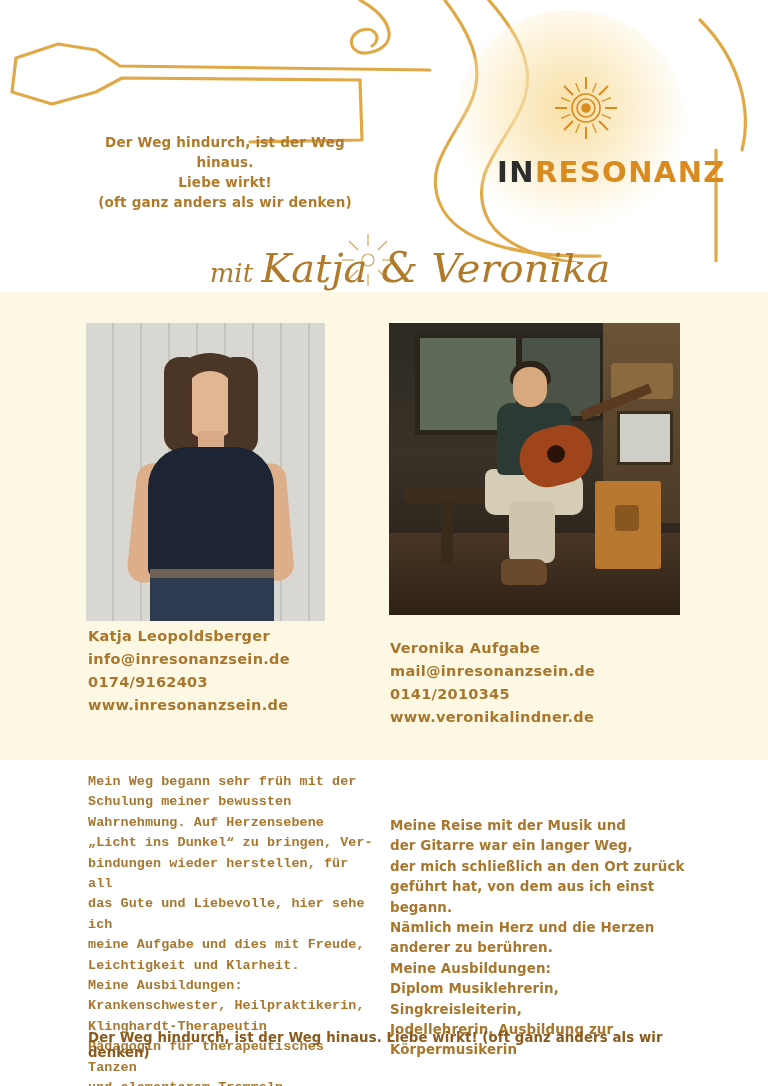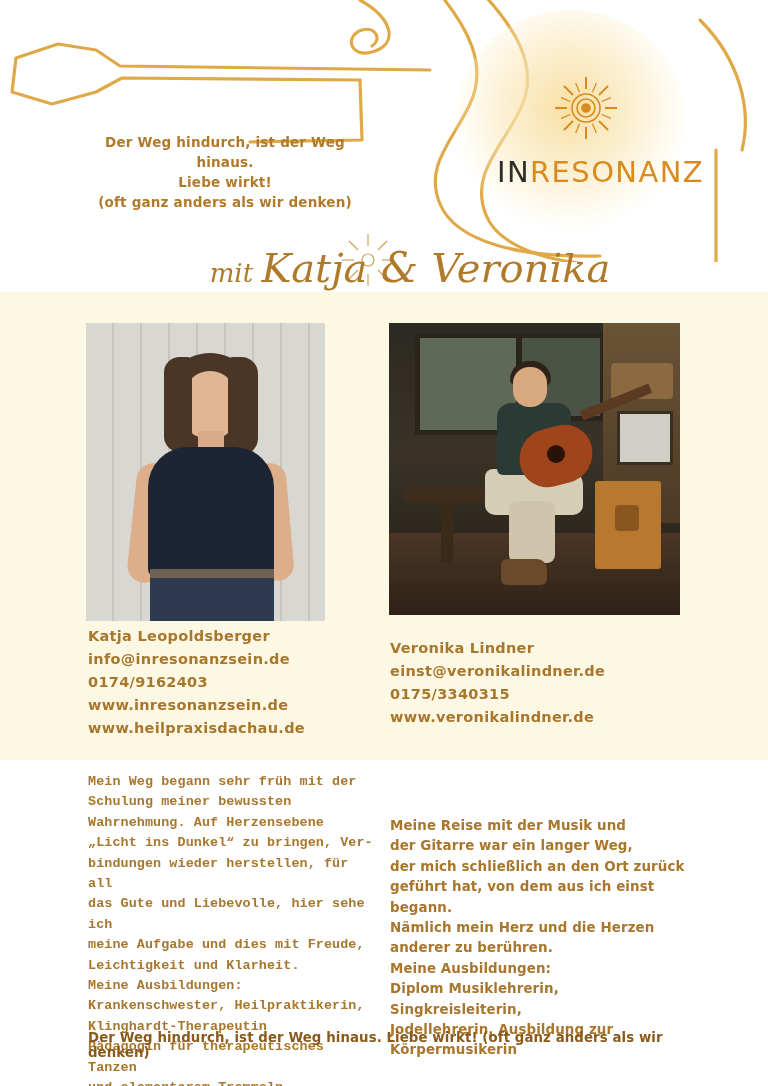--- a/index.html
+++ b/index.html
@@ -54,21 +54,21 @@
     line-height: 20px;
     font-weight: bold;
     letter-spacing: 0.2px;
   }
 
   .brand {
     position: absolute;
     left: 497px;
     top: 155px;
     font-size: 29px;
-    font-weight: normal;
+    font-weight: bold;
     letter-spacing: 1.4px;
     white-space: nowrap;
   }
   .brand .b-in { color: #2d2d2d; }
   .brand .b-res { color: #d98b1f; }
 
   .sun-mark {
     position: absolute;
     left: 551px;
     top: 73px;
@@ -419,27 +419,26 @@
     <div class="v-guitar-hole"></div>
     <div class="v-hair"></div>
     <div class="v-head"></div>
   </div>
 
   <div class="contact" id="contact-katja">
     <span class="name">Katja Leopoldsberger</span>
     <span class="name">info@inresonanzsein.de</span>
     <span class="name">0174/9162403</span>
     <span class="name">www.inresonanzsein.de</span>
-    <span class="name">www.heilpraxisdachau.de</span>
   </div>
 
   <div class="contact" id="contact-veronika">
-    <span class="name">Veronika Lindner</span>
-    <span class="name">einst@veronikalindner.de</span>
-    <span class="name">0175/3340315</span>
+    <span class="name">Veronika Aufgabe</span>
+    <span class="name">mail@inresonanzsein.de</span>
+    <span class="name">0141/2010345</span>
     <span class="name">www.veronikalindner.de</span>
   </div>
 
   <div class="bio" id="bio-katja">Mein Weg begann sehr früh mit der
 Schulung meiner bewussten
 Wahrnehmung. Auf Herzensebene
 „Licht ins Dunkel“ zu bringen, Ver-
 bindungen wieder herstellen, für all
 das Gute und Liebevolle, hier sehe ich
 meine Aufgabe und dies mit Freude,

